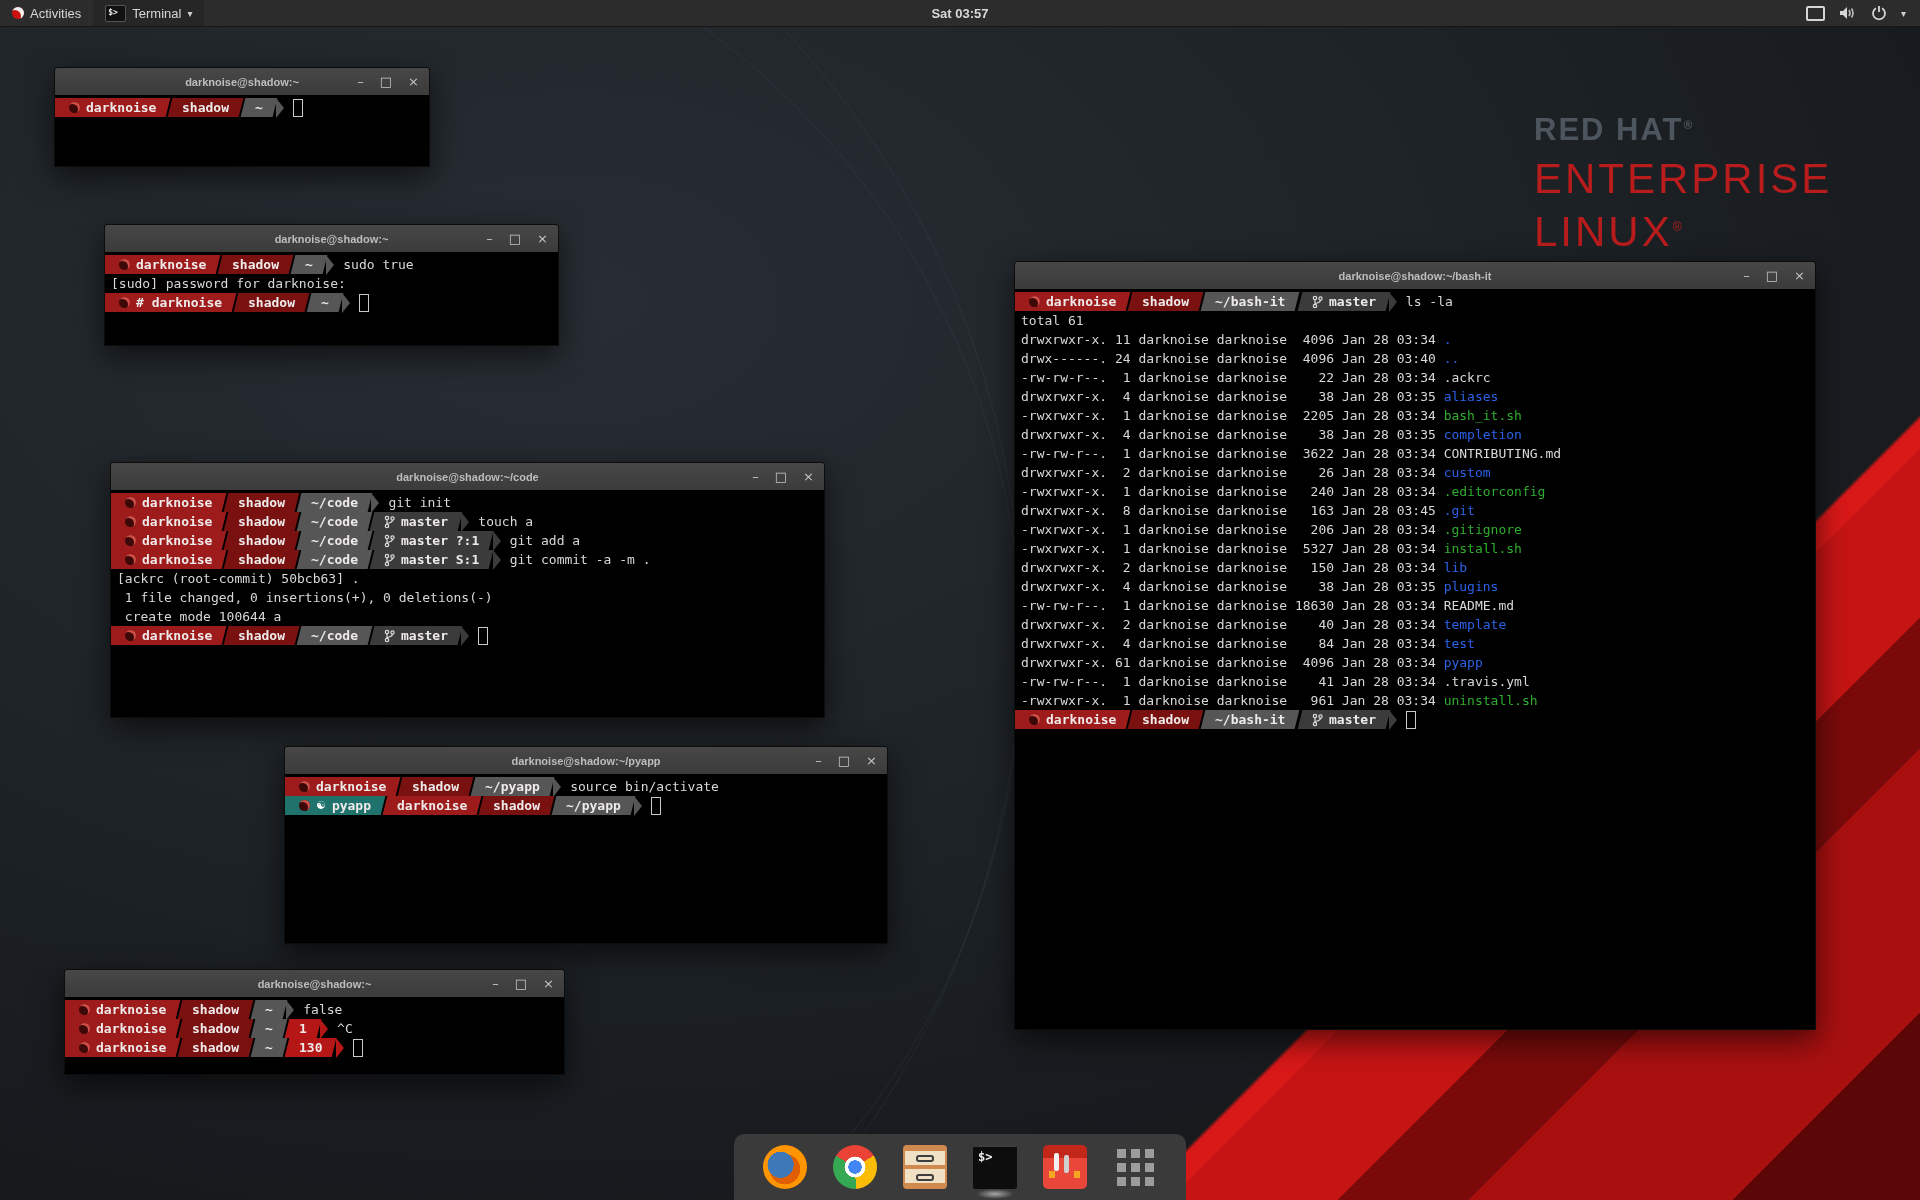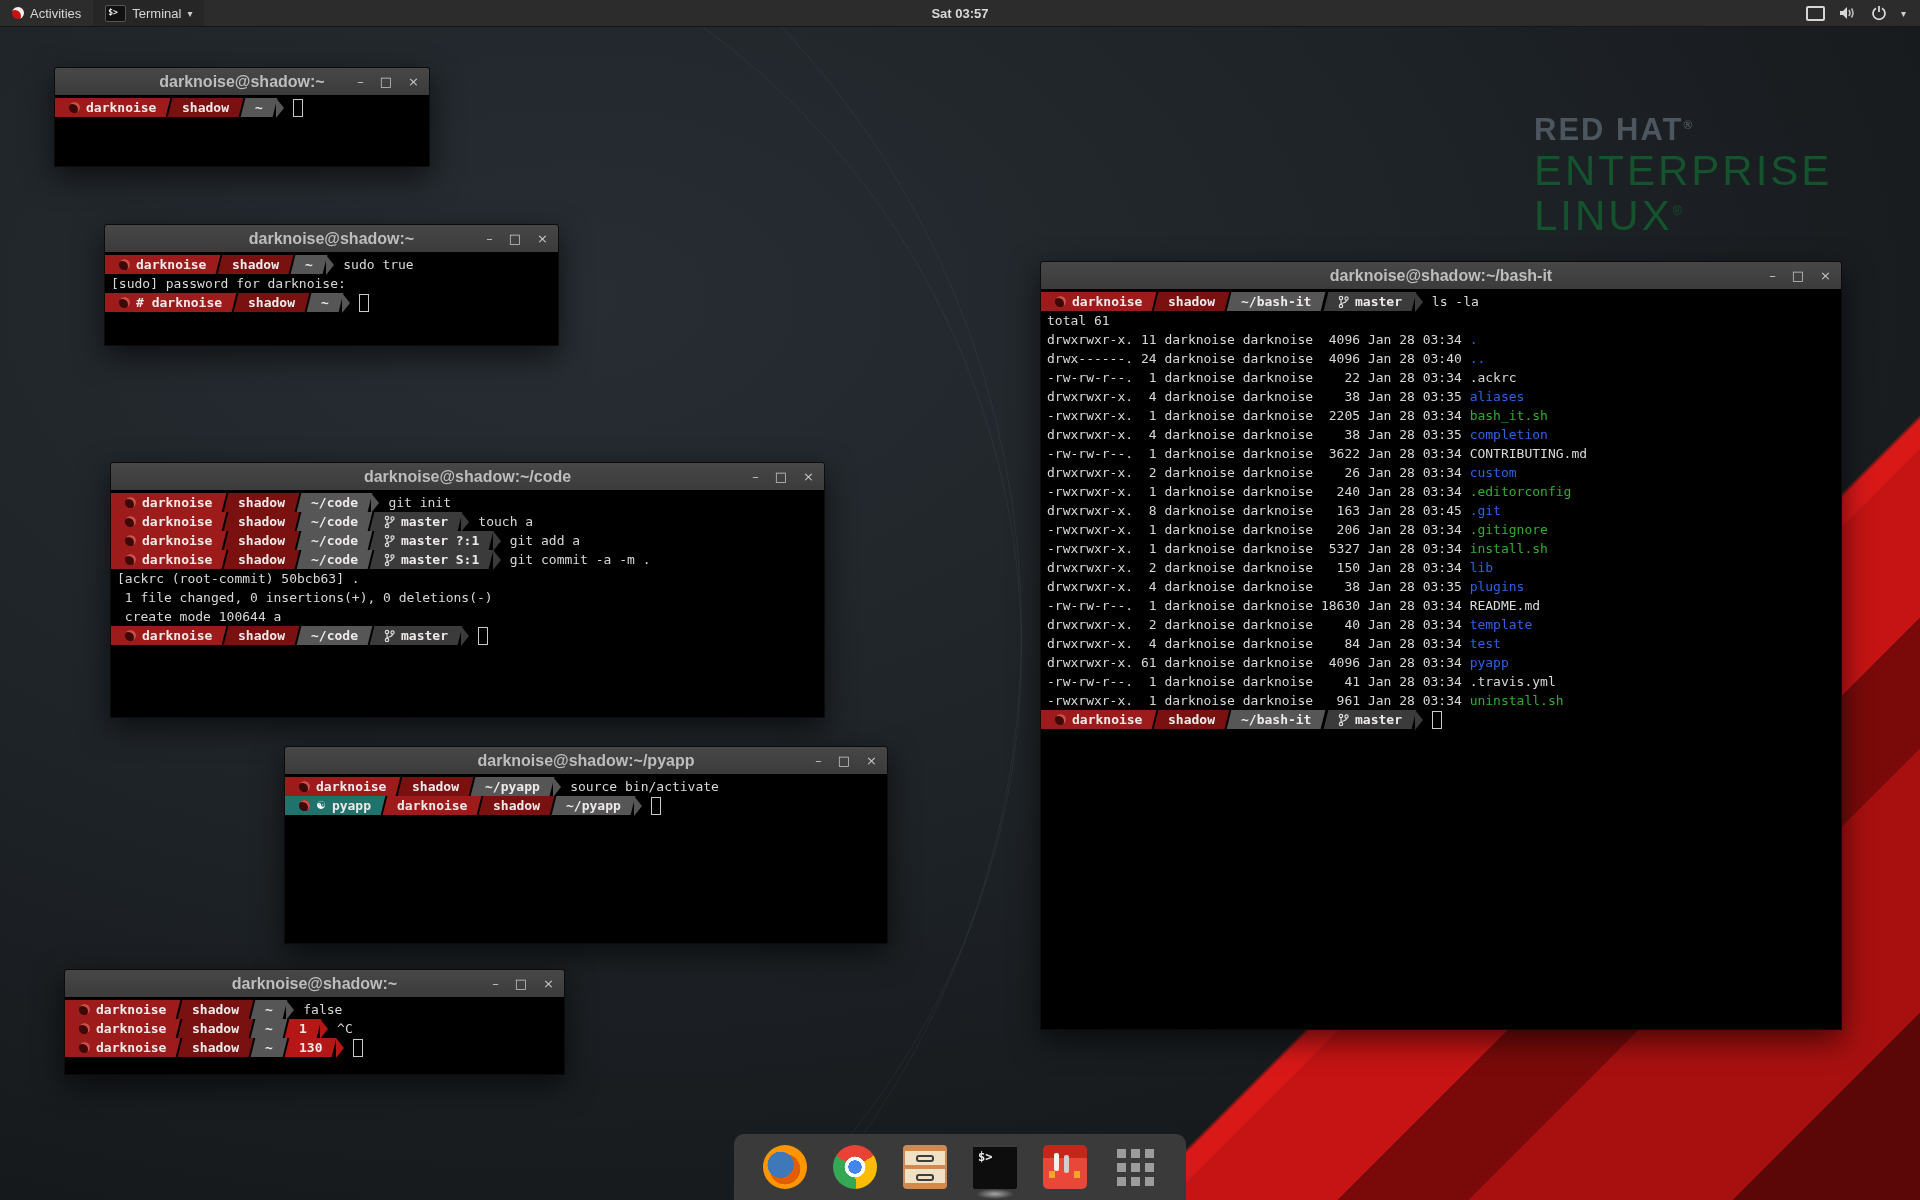--- a/index.html
+++ b/index.html
@@ -18,21 +18,21 @@
     background:linear-gradient(to top left,
       #5c0707 0%, #5c0707 10%,
       #a81010 10%, #a81010 24%,
       #7a0a0a 24%, #7a0a0a 31%,
       #c61414 31%, #c61414 40%,
       #d91818 40%, #d91818 41.5%,
       rgba(0,0,0,0) 41.8%);
   }
   #logo{position:absolute;left:1534px;top:112px;color:#4d565e;user-select:none;}
   #logo .l1{font-size:31px;font-weight:bold;letter-spacing:2px;}
-  #logo .l2,#logo .l3{font-size:42px;font-weight:300;letter-spacing:3px;color:#14532d;line-height:1.08;}
+  #logo .l2,#logo .l3{font-size:42px;font-weight:300;letter-spacing:3px;color:#b91c1c;line-height:1.08;margin-top:8px;}
   #logo sup{font-size:12px;}
   
   #topbar{position:absolute;left:0;top:0;width:1920px;height:26px;background:#2c2c2c;
     color:#d6d6d6;font-size:13px;display:flex;align-items:center;z-index:50;
     border-bottom:1px solid #161616;}
   .tb-left{display:flex;height:100%;}
   .tb-item{display:flex;align-items:center;gap:6px;padding:0 12px;height:100%;}
   .tb-item.appmenu{background:#262626;}
   #clock{position:absolute;left:50%;transform:translateX(-50%);font-weight:bold;color:#d9d9d9;}
   .tb-right{position:absolute;right:6px;top:0;height:100%;display:flex;align-items:center;gap:14px;padding:0 8px;}
@@ -42,32 +42,32 @@
     color:#eee;font:bold 8px/14px "DejaVu Sans Mono",monospace;text-align:left;padding-left:2px;flex:none;}
   .scr-icon{width:15px;height:11px;border:2px solid #d6d6d6;border-radius:2px;}
   .chev{font-size:10px;color:#cfcfcf;}
   
   .window{position:absolute;border:1px solid #0c0c0c;border-radius:3px 3px 0 0;
     box-shadow:0 10px 30px rgba(0,0,0,0.6);background:#000;}
   .titlebar{height:27px;background:linear-gradient(#474747,#3b3b3b);
     border-bottom:1px solid #252525;border-radius:2px 2px 0 0;
     display:flex;align-items:center;position:relative;}
   .title-text{position:absolute;left:0;right:0;text-align:center;
-    font-size:16px;font-weight:bold;color:#bdbdbd;pointer-events:none;}
+    font-size:11px;font-weight:bold;color:#bdbdbd;pointer-events:none;}
   .tb-buttons{position:absolute;right:10px;display:flex;gap:16px;}
   .tb-btn{color:#c6c6c6;font-size:13px;line-height:27px;cursor:default;font-family:"DejaVu Sans",sans-serif;}
   .term-body{position:absolute;left:0;right:0;top:27px;bottom:0;background:#000;
     overflow:hidden;padding:3px 0 0 6px;
     font:13px/19px "DejaVu Sans Mono",monospace;color:#d8d8d8;}
   #w1{left:54px;top:67px;width:374px;height:98px;}
   #w2{left:104px;top:224px;width:453px;height:120px;}
   #w3{left:110px;top:462px;width:713px;height:254px;}
   #w4{left:284px;top:746px;width:602px;height:196px;}
   #w5{left:64px;top:969px;width:499px;height:104px;}
-  #w6{left:1040px;top:261px;width:800px;height:767px;z-index:10;}
+  #w6{left:1014px;top:261px;width:800px;height:767px;z-index:10;}
   
   .line{display:flex;align-items:center;height:19px;white-space:pre;}
   .seg{display:inline-flex;align-items:center;height:19px;padding:0 12px;
     transform:skewX(-14deg);margin-right:2px;}
   .seg:first-child{margin-left:-10px;padding-left:18px;}
   .seg .in{transform:skewX(14deg);display:inline-flex;align-items:center;gap:6px;
     font-weight:bold;color:#efeaea;}
   .seg-user{background:var(--seg-user);}
   .seg-host{background:var(--seg-host);}
   .seg-path{background:var(--seg-path);}

